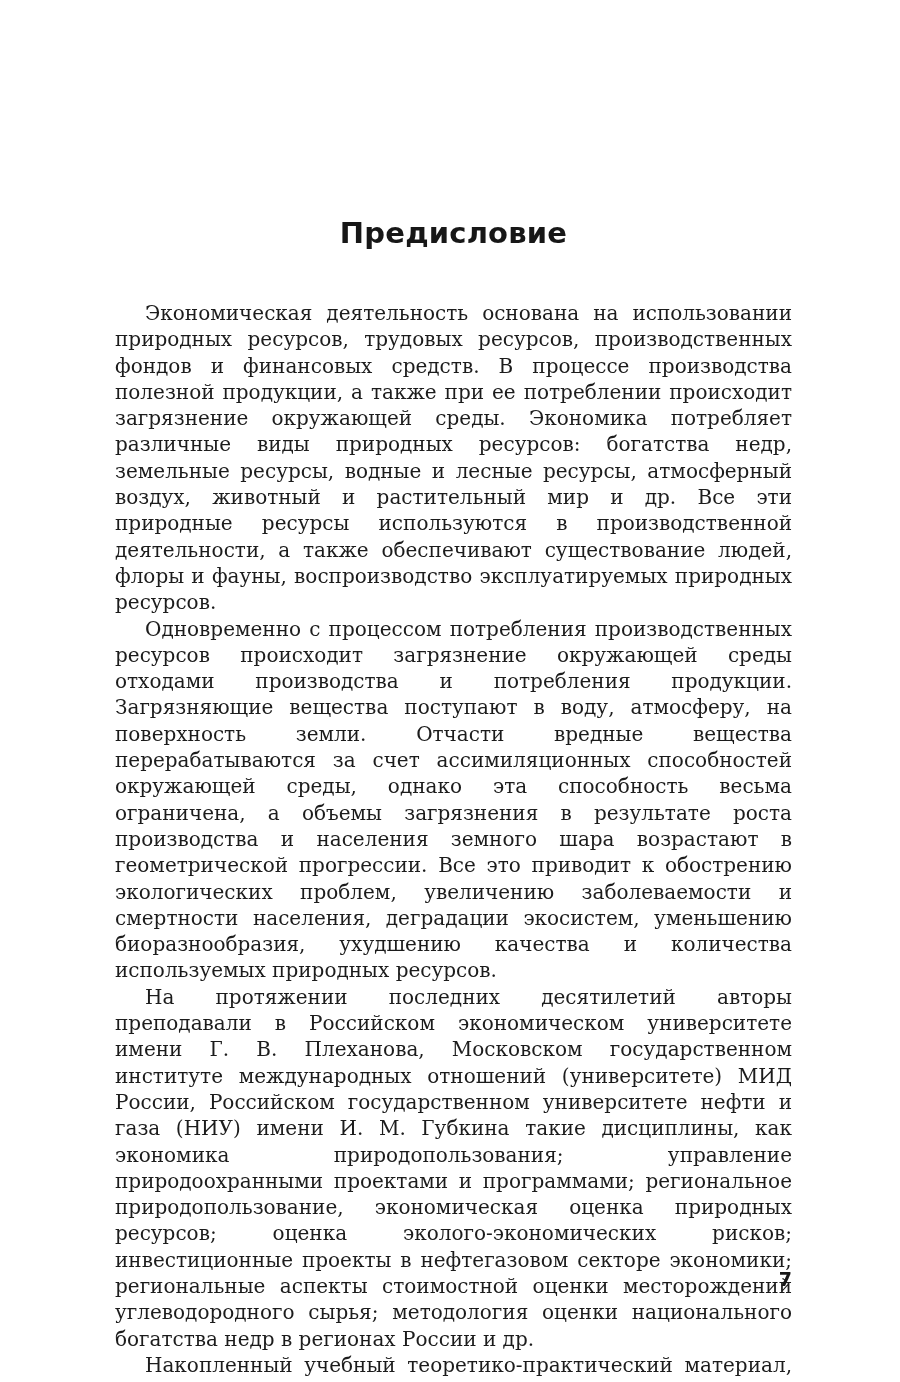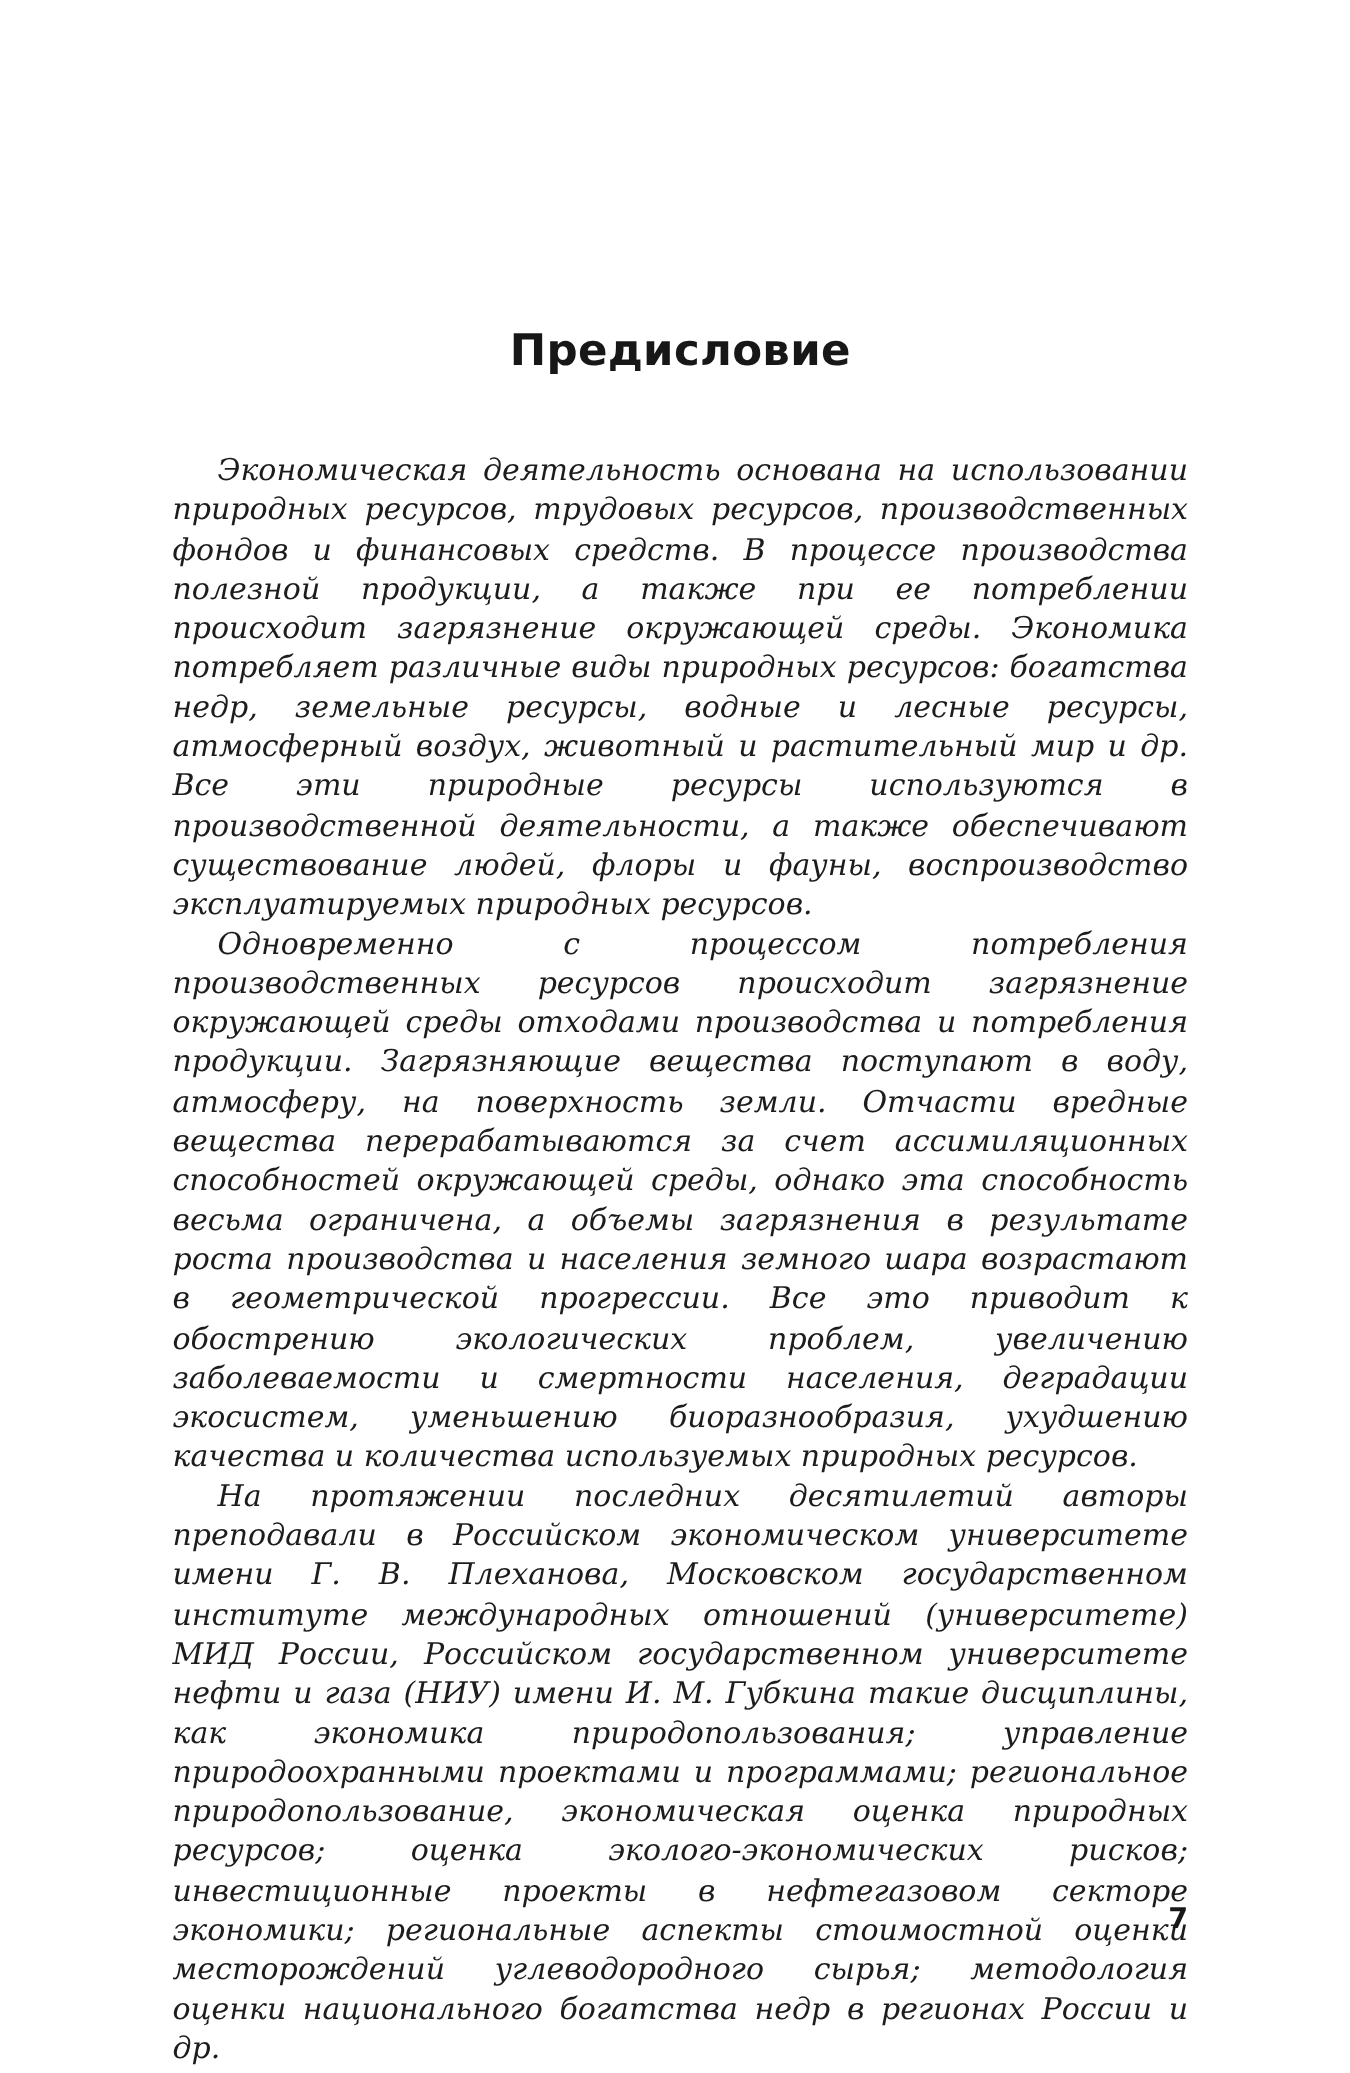--- a/index.html
+++ b/index.html
@@ -37,21 +37,20 @@
       text-align: justify;
       font-size: 20px;
       line-height: 26.3px;
       hyphens: auto;
       -webkit-hyphens: auto;
     }
     .body-text p {
       margin: 0;
       padding: 0;
       text-indent: 30px;
-      font-style: italic;
     }
     .page-number {
       position: absolute;
       right: 108px;
       bottom: 92px;
       font-family: "DejaVu Sans", "Liberation Sans", sans-serif;
       font-weight: bold;
       font-size: 19px;
       color: #171717;
     }

